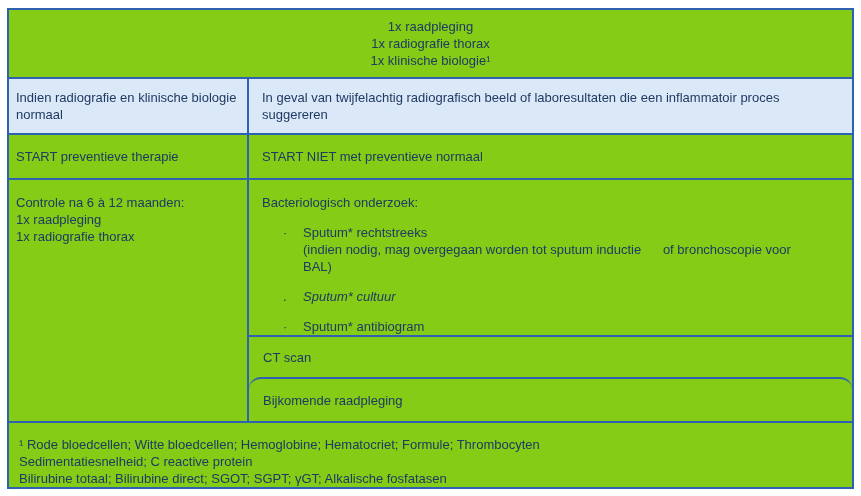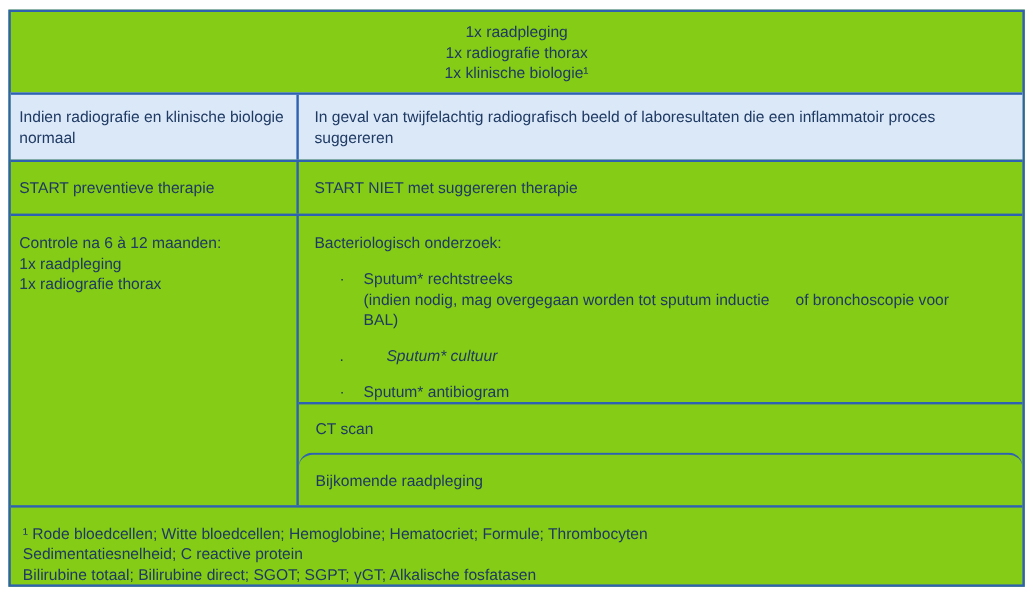--- a/index.html
+++ b/index.html
@@ -60,41 +60,41 @@
     display: flex; align-items: center; padding-left: 14px;
   }
   .sub-extra {
     flex: 1; border-top: 2px solid var(--border);
     display: flex; align-items: center; padding-left: 14px; border-radius: 12px;
   }
 
   .bullet { display: flex; margin-top: 13px; }
   .bullet-marker { flex: 0 0 20px; margin-left: 21px; }
   .bullet-lines { flex: 1; }
-  .italic { font-style: italic; margin-left: 19px; }
+  .italic { font-style: italic; }
 </style>
 </head>
 <body>
 
 <div class="tbl">
 
   <div class="row row-top">
     <div>1x raadpleging</div>
     <div>1x radiografie thorax</div>
     <div>1x klinische biologie¹</div>
   </div>
 
   <div class="row row-header tworow">
     <div class="cell-left v-center">Indien radiografie en klinische biologie normaal</div>
     <div class="cell-right v-center">In geval van twijfelachtig radiografisch beeld of laboresultaten die een inflammatoir proces suggereren</div>
   </div>
 
   <div class="row row-start tworow">
     <div class="cell-left v-center">START preventieve therapie</div>
-    <div class="cell-right v-center">START NIET met suggereren therapie</div>
+    <div class="cell-right v-center">START NIET met preventieve normaal</div>
   </div>
 
   <div class="row row-follow tworow">
     <div class="cell-left">
       <div>Controle na 6 à 12 maanden:</div>
       <div>1x raadpleging</div>
       <div>1x radiografie thorax</div>
     </div>
     <div class="cell-right subgrid">
 

